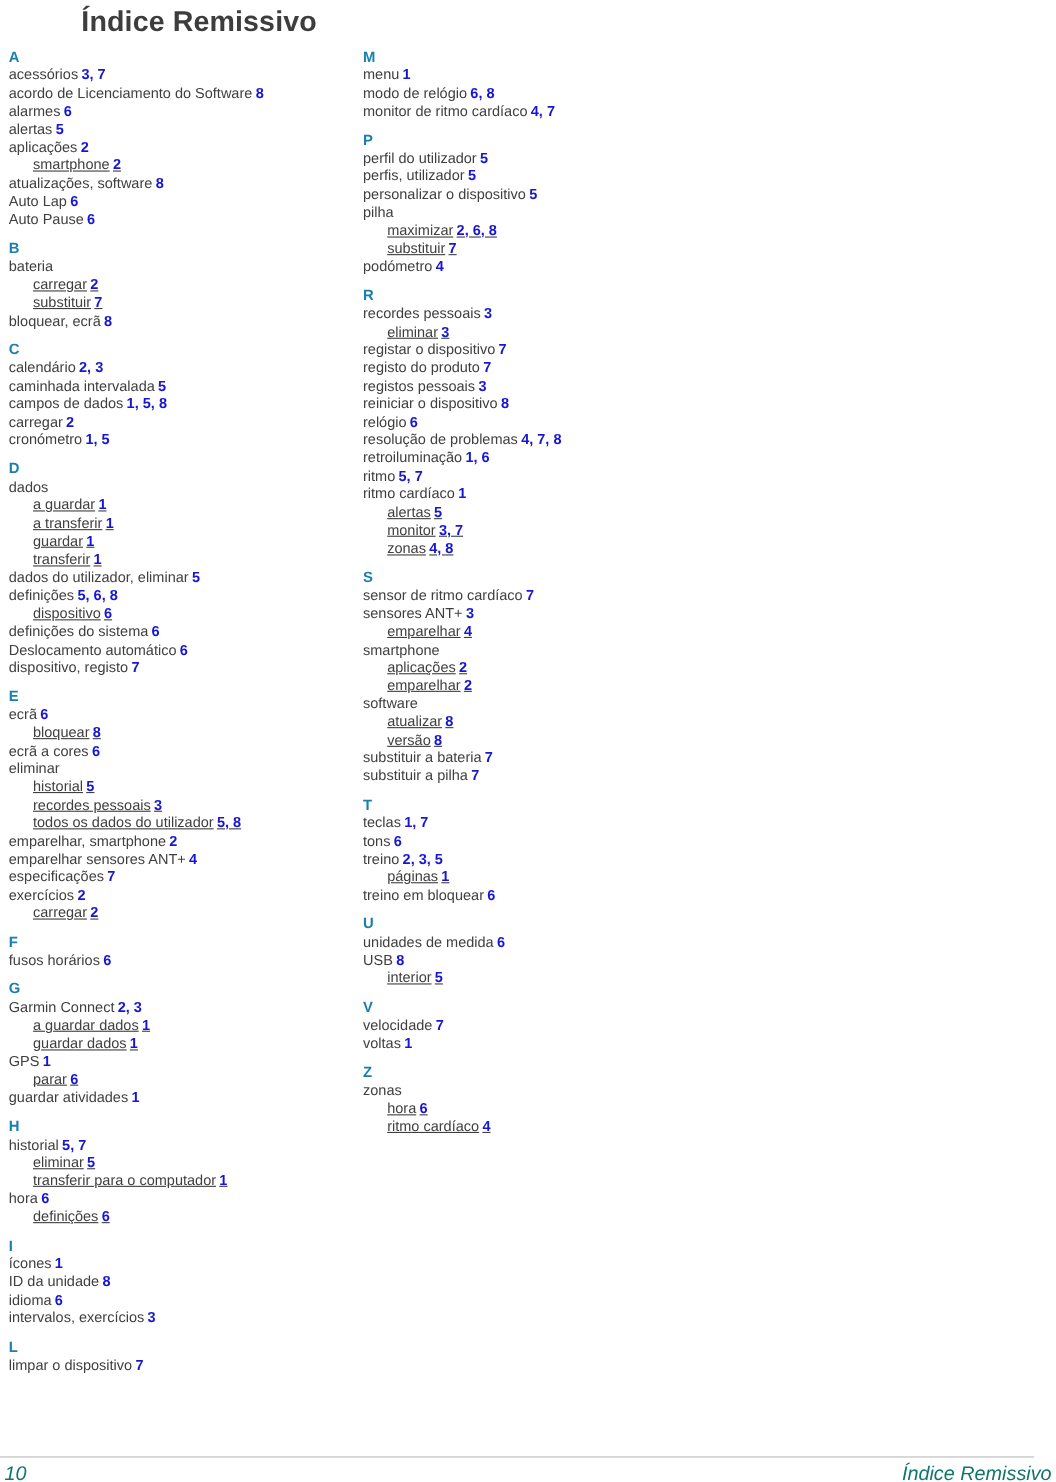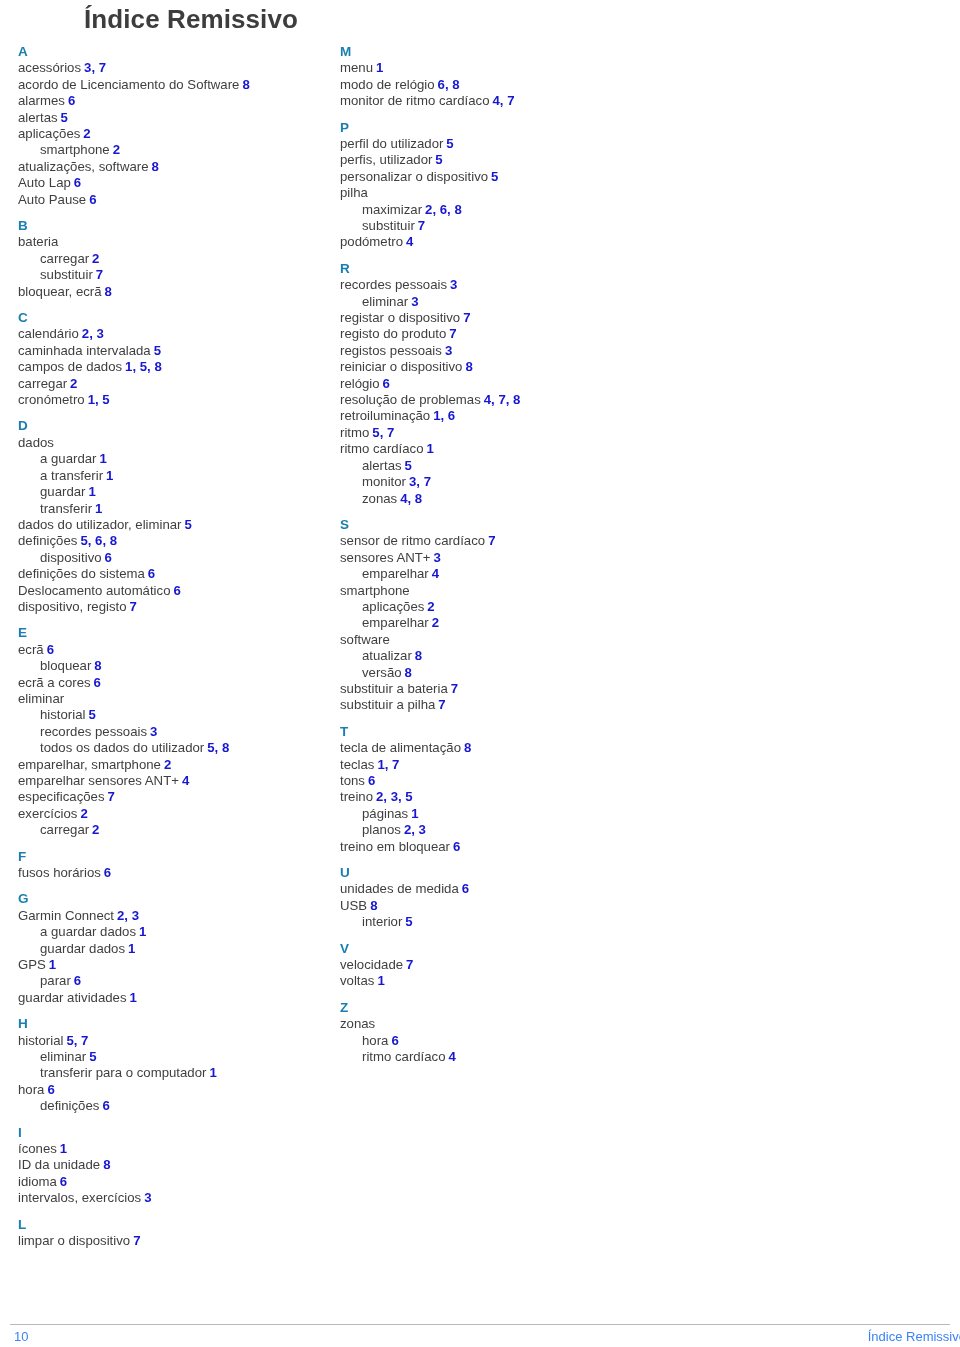--- a/index.html
+++ b/index.html
@@ -11,21 +11,21 @@
     width: 960px;
     height: 1347px;
     position: relative;
     font-family: "Liberation Sans", sans-serif;
     color: #3b3b3b;
     overflow: hidden;
   }
 
   #page {
     position: absolute;
-    left: 10px;
+    left: 0;
     top: 0;
     width: 940px;
     height: 1347px;
     box-sizing: border-box;
   }
 
   
   .page-title {
     position: absolute;
     left: 0;
@@ -67,21 +67,21 @@
     white-space: nowrap;
   }
 
   .entry {
     font-size: 13.2px;
     line-height: 16.4px;
     color: #3f3f3f;
     white-space: nowrap;
   }
   .entry.lvl1 { padding-left: 0px; }
-  .entry.lvl2 { padding-left: 22px; }
+  .entry.lvl2 { padding-left: 22px; text-decoration: underline; }
 
   .pages {
     color: #1717d2;
     font-weight: bold;
     margin-left: 3px;
   }
 
   
   .footer-rule {
     position: absolute;
@@ -90,22 +90,23 @@
     top: 1324px;
     height: 1px;
     background: #b9b9b9;
   }
   .footer {
     position: absolute;
     left: 0;
     top: 1329px;
     width: 960px;
     height: 18px;
-    font-size: 13px;
-    color: #3b82f6;
+    font-size: 18px;
+    color: #0f766e;
+    font-style: italic;
   }
   .footer-page-number {
     position: absolute;
     left: 4px;
     top: 0;
   }
   .footer-section {
     position: absolute;
     right: 4px;
     top: 0;
@@ -253,26 +254,24 @@
           <div class="entry lvl2"><span>aplicações</span><span class="pages">2</span></div>
           <div class="entry lvl2"><span>emparelhar</span><span class="pages">2</span></div>
           <div class="entry lvl1"><span>software</span></div>
           <div class="entry lvl2"><span>atualizar</span><span class="pages">8</span></div>
           <div class="entry lvl2"><span>versão</span><span class="pages">8</span></div>
           <div class="entry lvl1"><span>substituir a bateria</span><span class="pages">7</span></div>
           <div class="entry lvl1"><span>substituir a pilha</span><span class="pages">7</span></div>
         </div>
         <div class="group">
           <div class="group-letter">T</div>
-          <div class="entry lvl1"><span>tecla de alimentação</span><span class="pages">8</span></div>
           <div class="entry lvl1"><span>teclas</span><span class="pages">1, 7</span></div>
           <div class="entry lvl1"><span>tons</span><span class="pages">6</span></div>
           <div class="entry lvl1"><span>treino</span><span class="pages">2, 3, 5</span></div>
           <div class="entry lvl2"><span>páginas</span><span class="pages">1</span></div>
-          <div class="entry lvl2"><span>planos</span><span class="pages">2, 3</span></div>
           <div class="entry lvl1"><span>treino em bloquear</span><span class="pages">6</span></div>
         </div>
         <div class="group">
           <div class="group-letter">U</div>
           <div class="entry lvl1"><span>unidades de medida</span><span class="pages">6</span></div>
           <div class="entry lvl1"><span>USB</span><span class="pages">8</span></div>
           <div class="entry lvl2"><span>interior</span><span class="pages">5</span></div>
         </div>
         <div class="group">
           <div class="group-letter">V</div>

